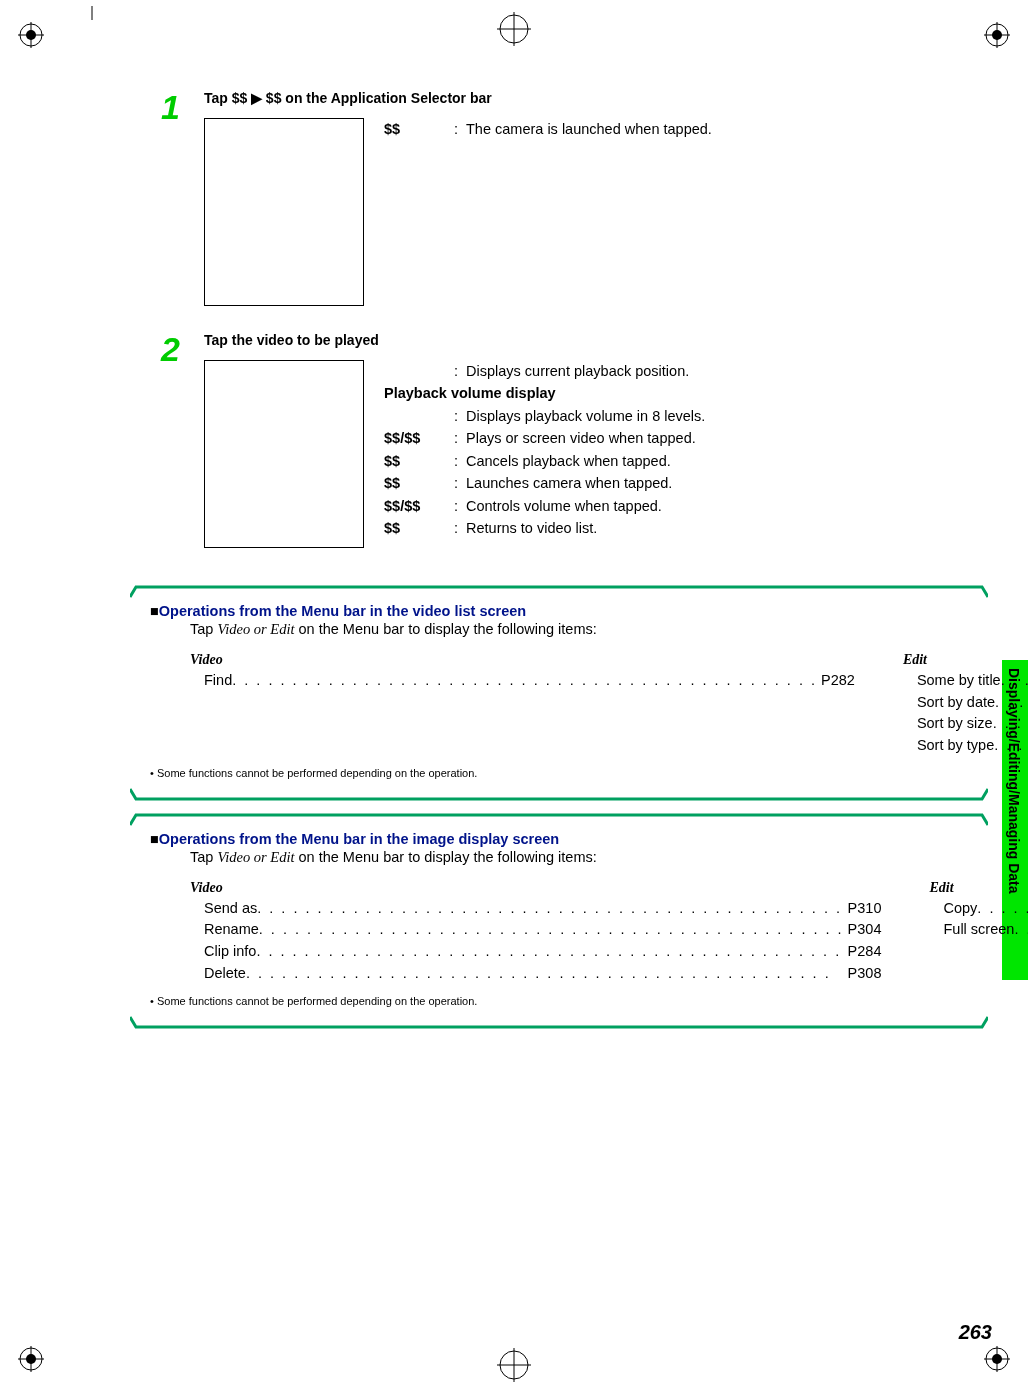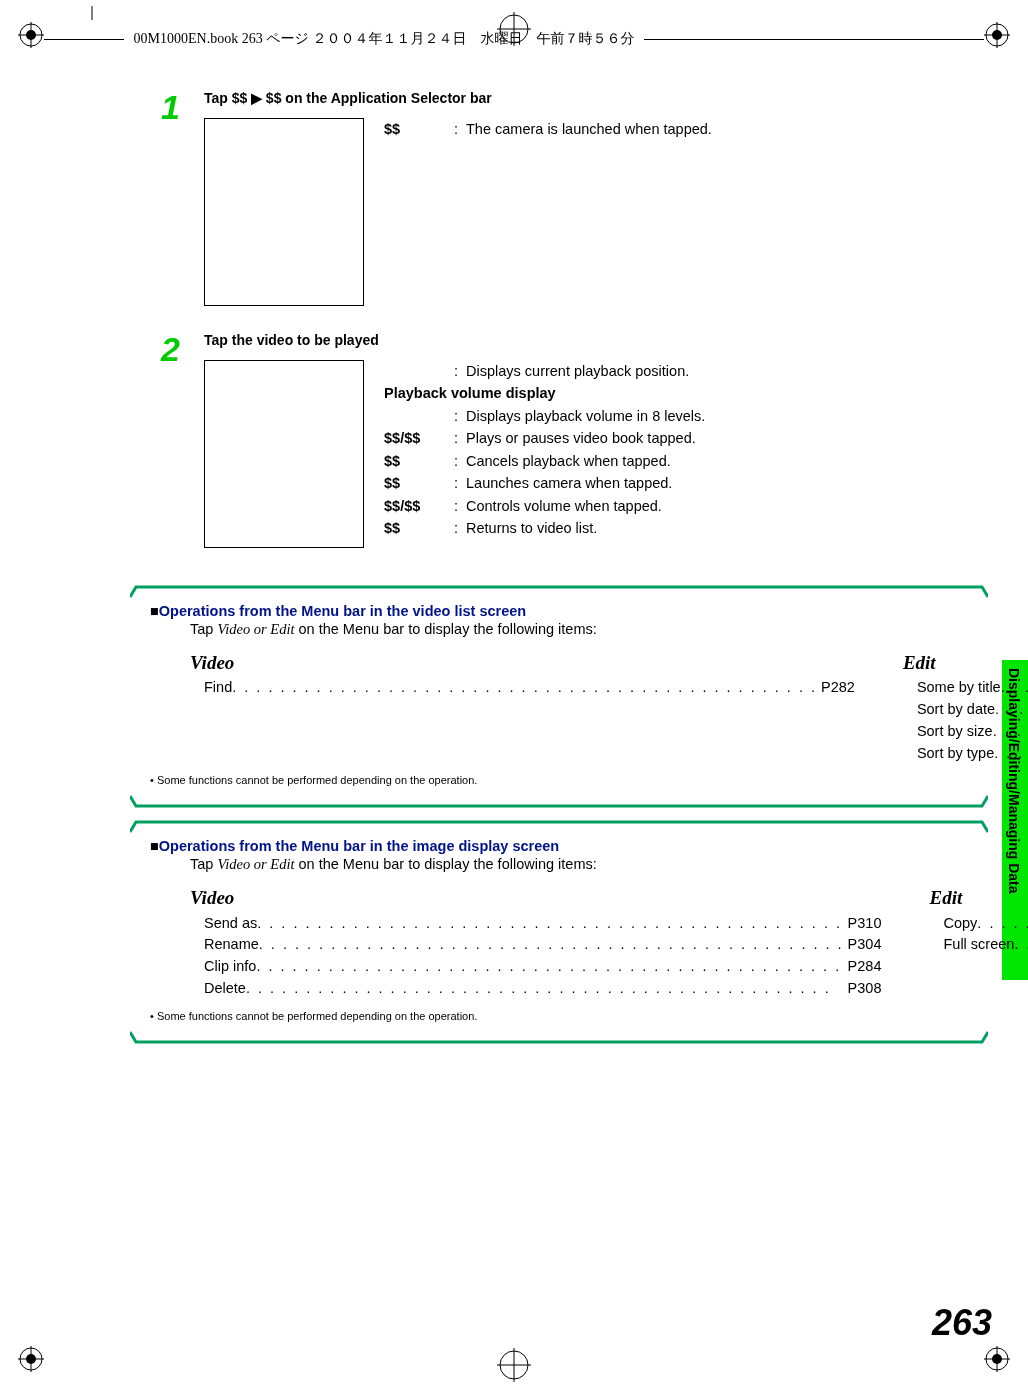--- a/index.html
+++ b/index.html
@@ -67,42 +67,42 @@
   }
   .info-title .sq { color: #000; font-size: 14.5px; }
   .info-body {
     font-size: 14.5px; line-height: 1.5; margin-left: 40px;
   }
   .info-body .tap-line { margin-bottom: 4px; }
   .info-body em.bi { font-style: italic; font-weight: normal; font-family: Georgia, serif; }
 
   .two-col { display: flex; gap: 48px; margin-top: 8px; }
   .two-col .col { flex: 1; }
-  .col-head { font-style: italic; font-weight: bold; font-family: Georgia, serif; font-size: 19px; }
+  .col-head { font-style: italic; font-weight: bold; font-family: Georgia, serif; font-size: 14px; }
   .toc-item { display: flex; align-items: baseline; white-space: nowrap; font-size: 14.5px; margin-left: 14px; }
   .toc-item .lbl { }
   .toc-item .dots { flex: 1; overflow: hidden; letter-spacing: 2px;  }
   .toc-item .dots::after { content: " . . . . . . . . . . . . . . . . . . . . . . . . . . . . . . . . . . . . . . . . . . . . . . . . ."; }
   .toc-item .pg { padding-left: 4px; }
 
   .bullet-note { font-size: 11px; margin-left: 0px; margin-top: 10px; }
   .bullet-note::before { content: "•  "; }
 
   .side-tab {
     position: absolute; right: 0px; top: 660px;
     width: 26px; height: 320px; background: #00e600;
   }
   .side-tab-label {
     position: absolute; right: 6px; top: 668px;
     writing-mode: vertical-rl; text-orientation: mixed;
     font-weight: bold; font-size: 14px; color: #000;
   }
   .page-num {
     position: absolute; right: 36px; bottom: 50px;
-    font-size: 36px; font-weight: 800; color: #000;
+    font-size: 20px; font-weight: 800; color: #000;
     font-style: italic;
   }
 </style>
 </head>
 <body>
 
 <div class="page">
 
   <svg class="crop-target" style="left:18px;top:22px" viewBox="0 0 26 26">
       <circle class="outer" cx="13" cy="13" r="11"></circle>
@@ -139,25 +139,20 @@
       <line x1="17" y1="0" x2="17" y2="34" stroke="#000"></line>
       <line x1="0" y1="17" x2="34" y2="17" stroke="#000"></line>
     </svg>
 
   <svg style="position:absolute;left:82px;top:6px" width="20" height="20">
       <path d="M0 20 L0 0 M0 20 L20 20" stroke="none"></path>
       <line x1="10" y1="0" x2="10" y2="14" stroke="#000"></line>
       <line x1="14" y1="18" x2="0" y2="18" stroke="none"></line>
     </svg>
 
-  <div class="print-header">
-    <div class="line" style="width:80px;margin-right:10px"></div>
-    <span>00M1000EN.book  263 ページ  ２００４年１１月２４日　水曜日　午前７時５６分</span>
-    <div class="line" style="flex:1;margin-left:10px;max-width:340px"></div>
-  </div>
 
   <div class="side-tab"></div>
   <div class="side-tab-label">Displaying/Editing/Managing Data</div>
 
   <div class="content">
 
     <div class="step">
       <div class="step-num">1</div>
       <div class="step-body">
         <div class="step-title">
@@ -190,21 +185,21 @@
             </div>
             <div class="subhead">Playback volume display</div>
             <div class="icon-row">
               <div class="icon-label"></div>
               <div class="icon-colon">:</div>
               <div class="icon-text">Displays playback volume in 8 levels.</div>
             </div>
             <div class="icon-row">
               <div class="icon-label">$$/$$</div>
               <div class="icon-colon">:</div>
-              <div class="icon-text">Plays or pauses video book tapped.</div>
+              <div class="icon-text">Plays or screen video when tapped.</div>
             </div>
             <div class="icon-row">
               <div class="icon-label">$$</div>
               <div class="icon-colon">:</div>
               <div class="icon-text">Cancels playback when tapped.</div>
             </div>
             <div class="icon-row">
               <div class="icon-label">$$</div>
               <div class="icon-colon">:</div>
               <div class="icon-text">Launches camera when tapped.</div>

